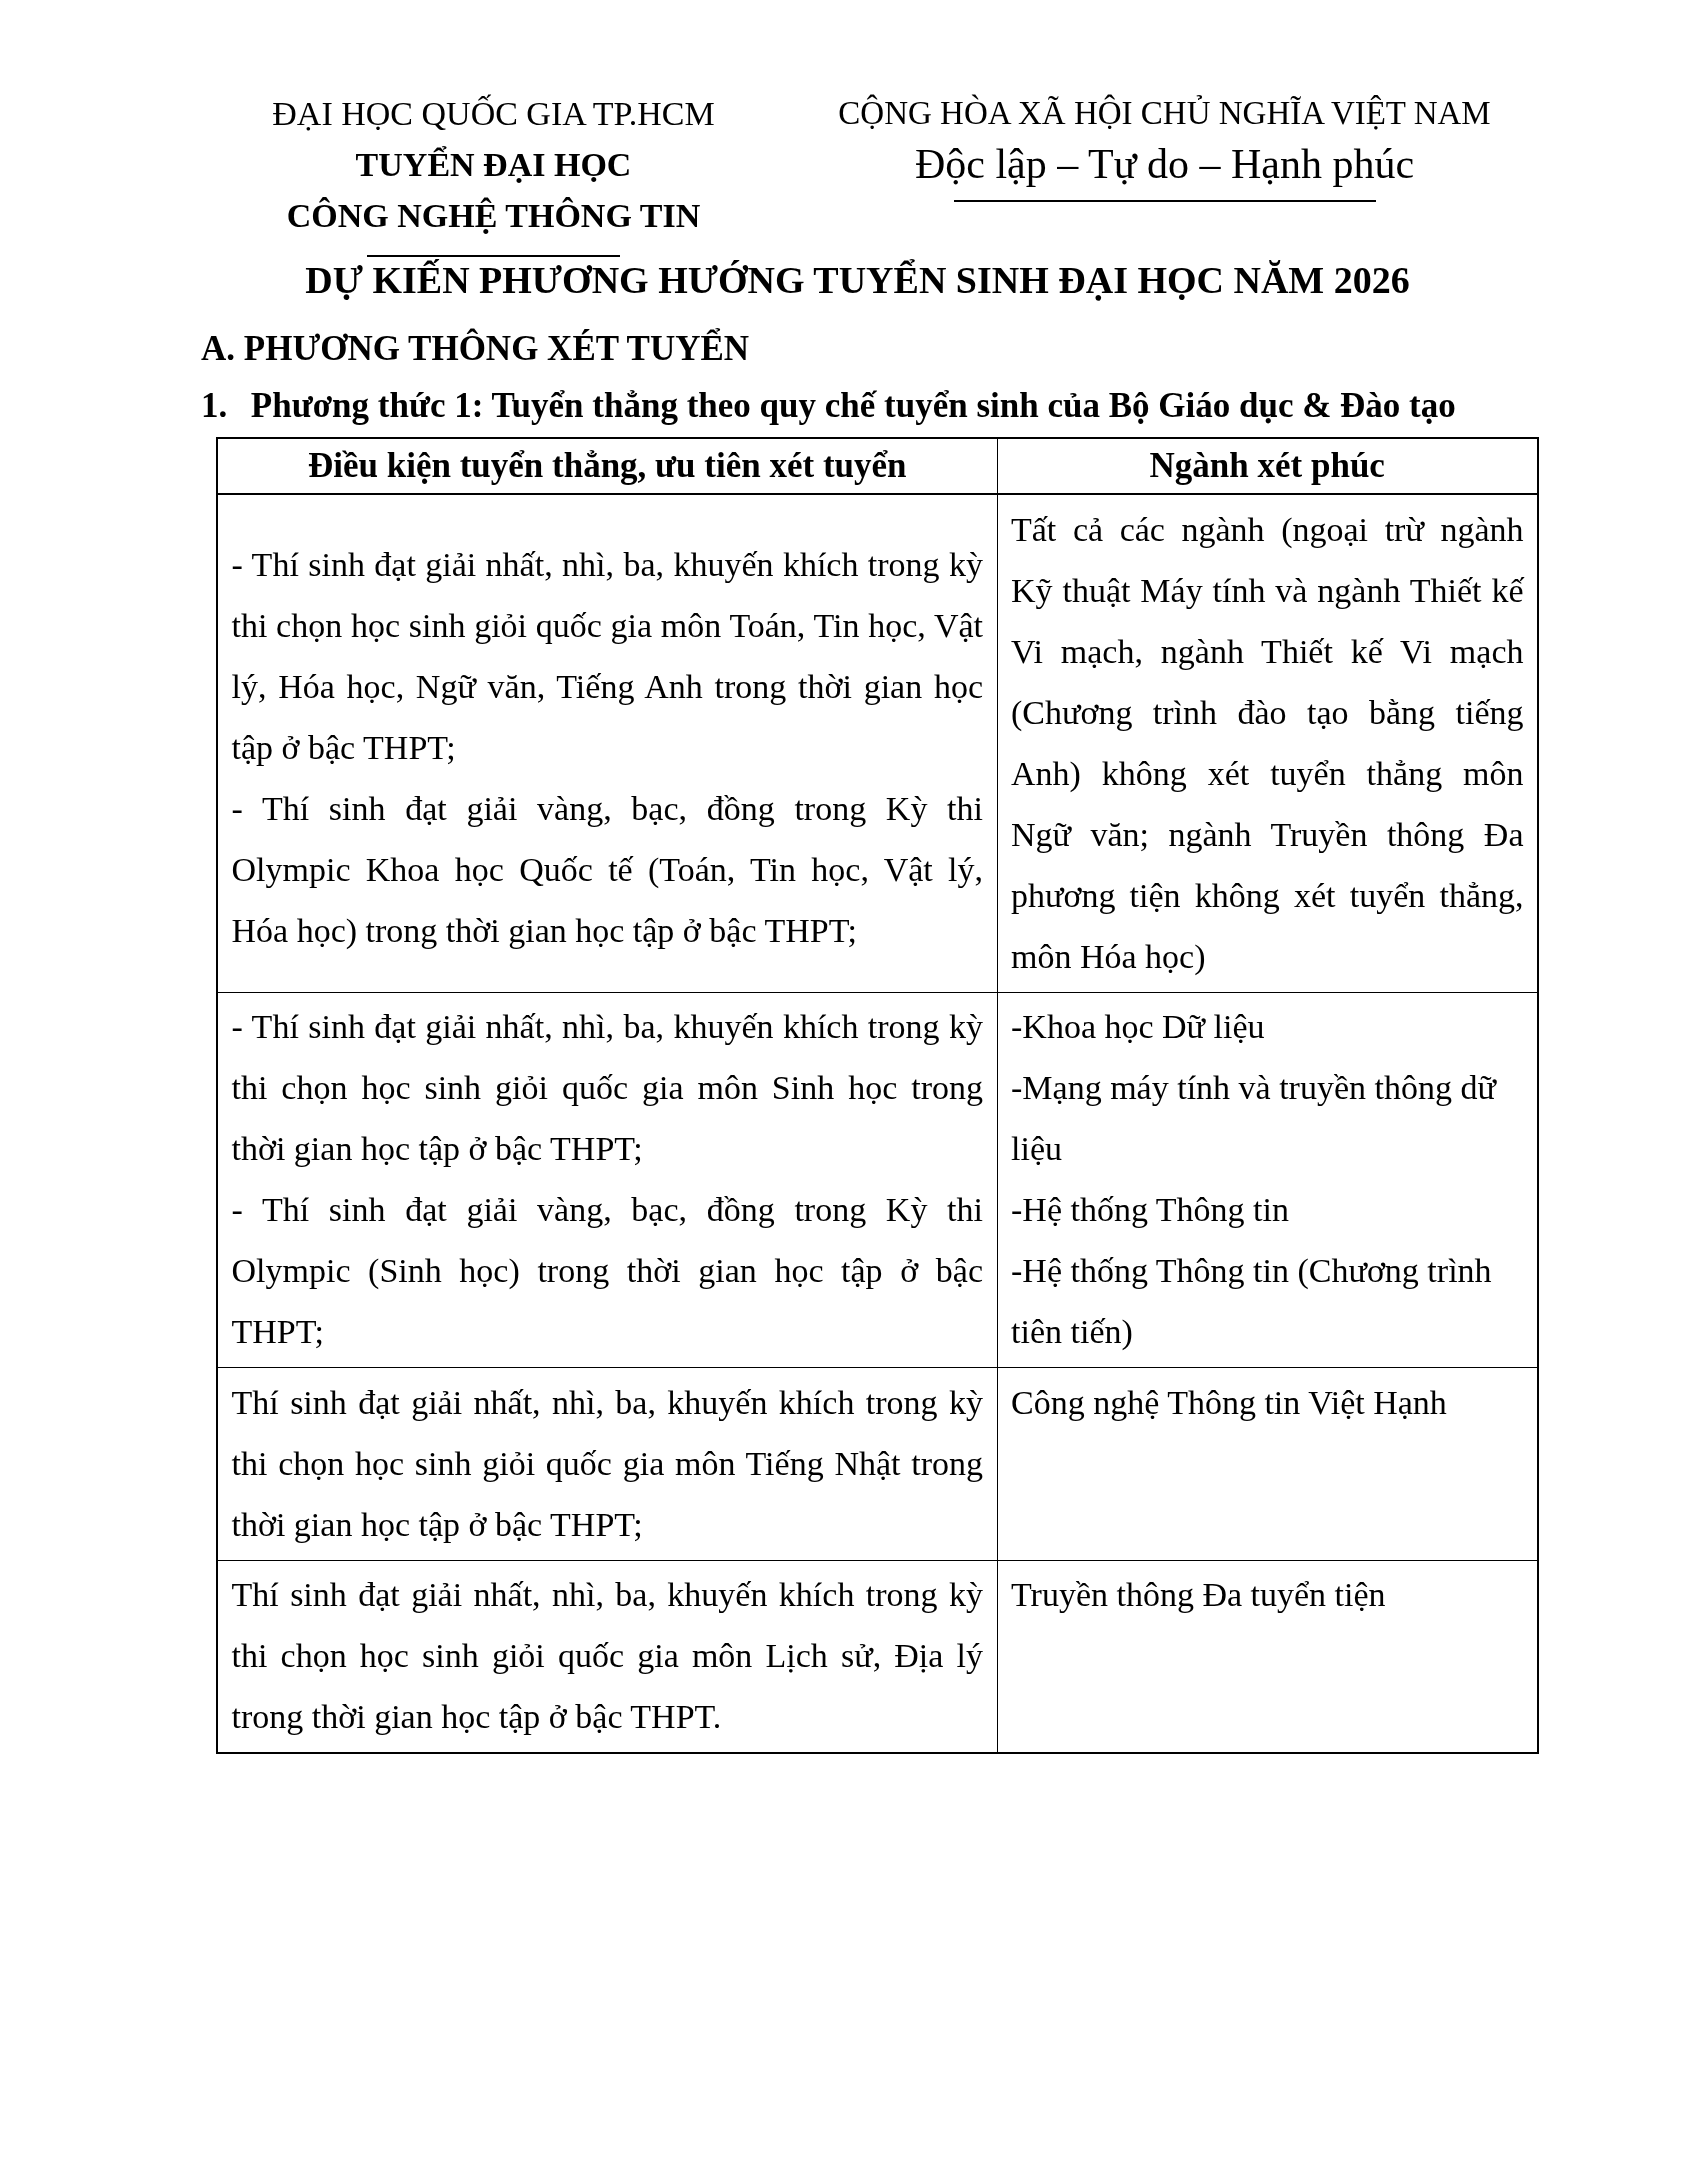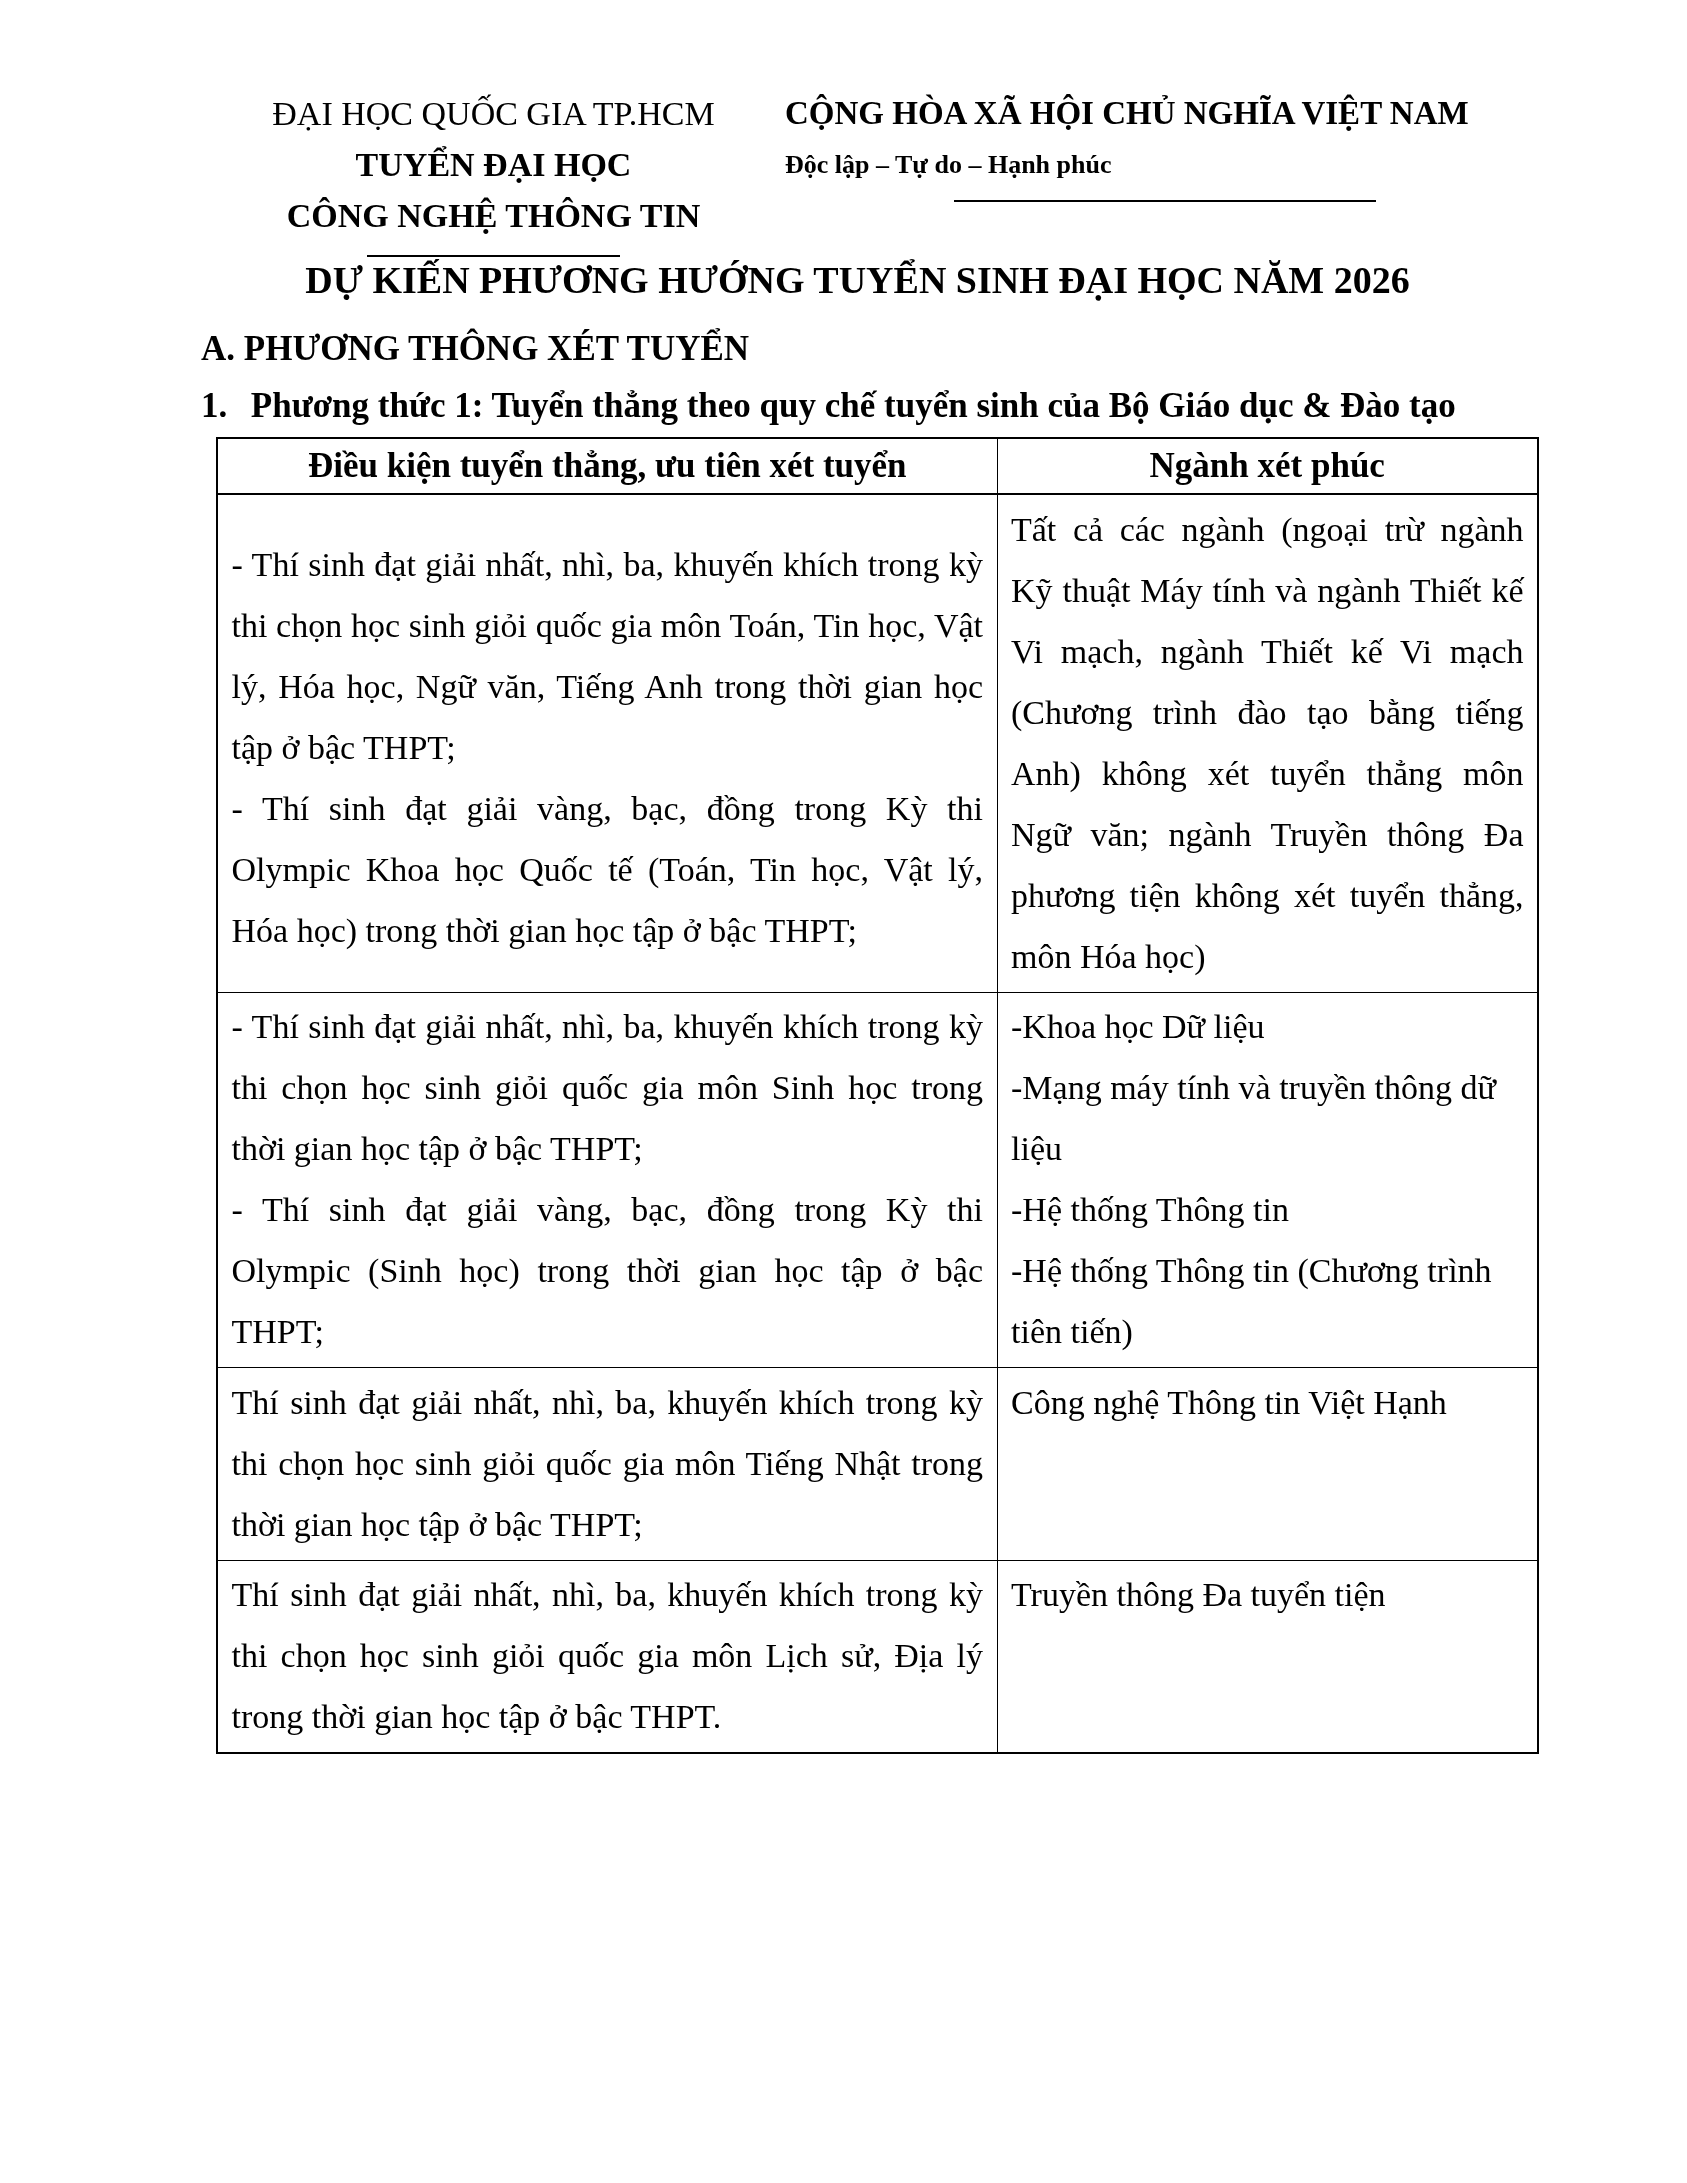--- a/index.html
+++ b/index.html
@@ -34,26 +34,26 @@
     width: 253px;
     border-top: 2.5px solid #000;
     margin: 13.5px auto 0;
     height: 0;
   }
   .rep-block {
     position: absolute;
     left: 785px;
     top: 88px;
     width: 759px;
-    text-align: left;
-    font-weight: bold;
+    text-align: center;
+    font-weight: normal;
     line-height: 51px;
   }
   .rep-line1 { font-size: 33px; }
-  .rep-line2 { font-size: 26px; }
+  .rep-line2 { font-size: 42px; }
   .rep-underline {
     width: 422px;
     border-top: 2.5px solid #000;
     margin: 10px auto 0;
     height: 0;
   }
 
   
   .doc-title {
     position: absolute;

